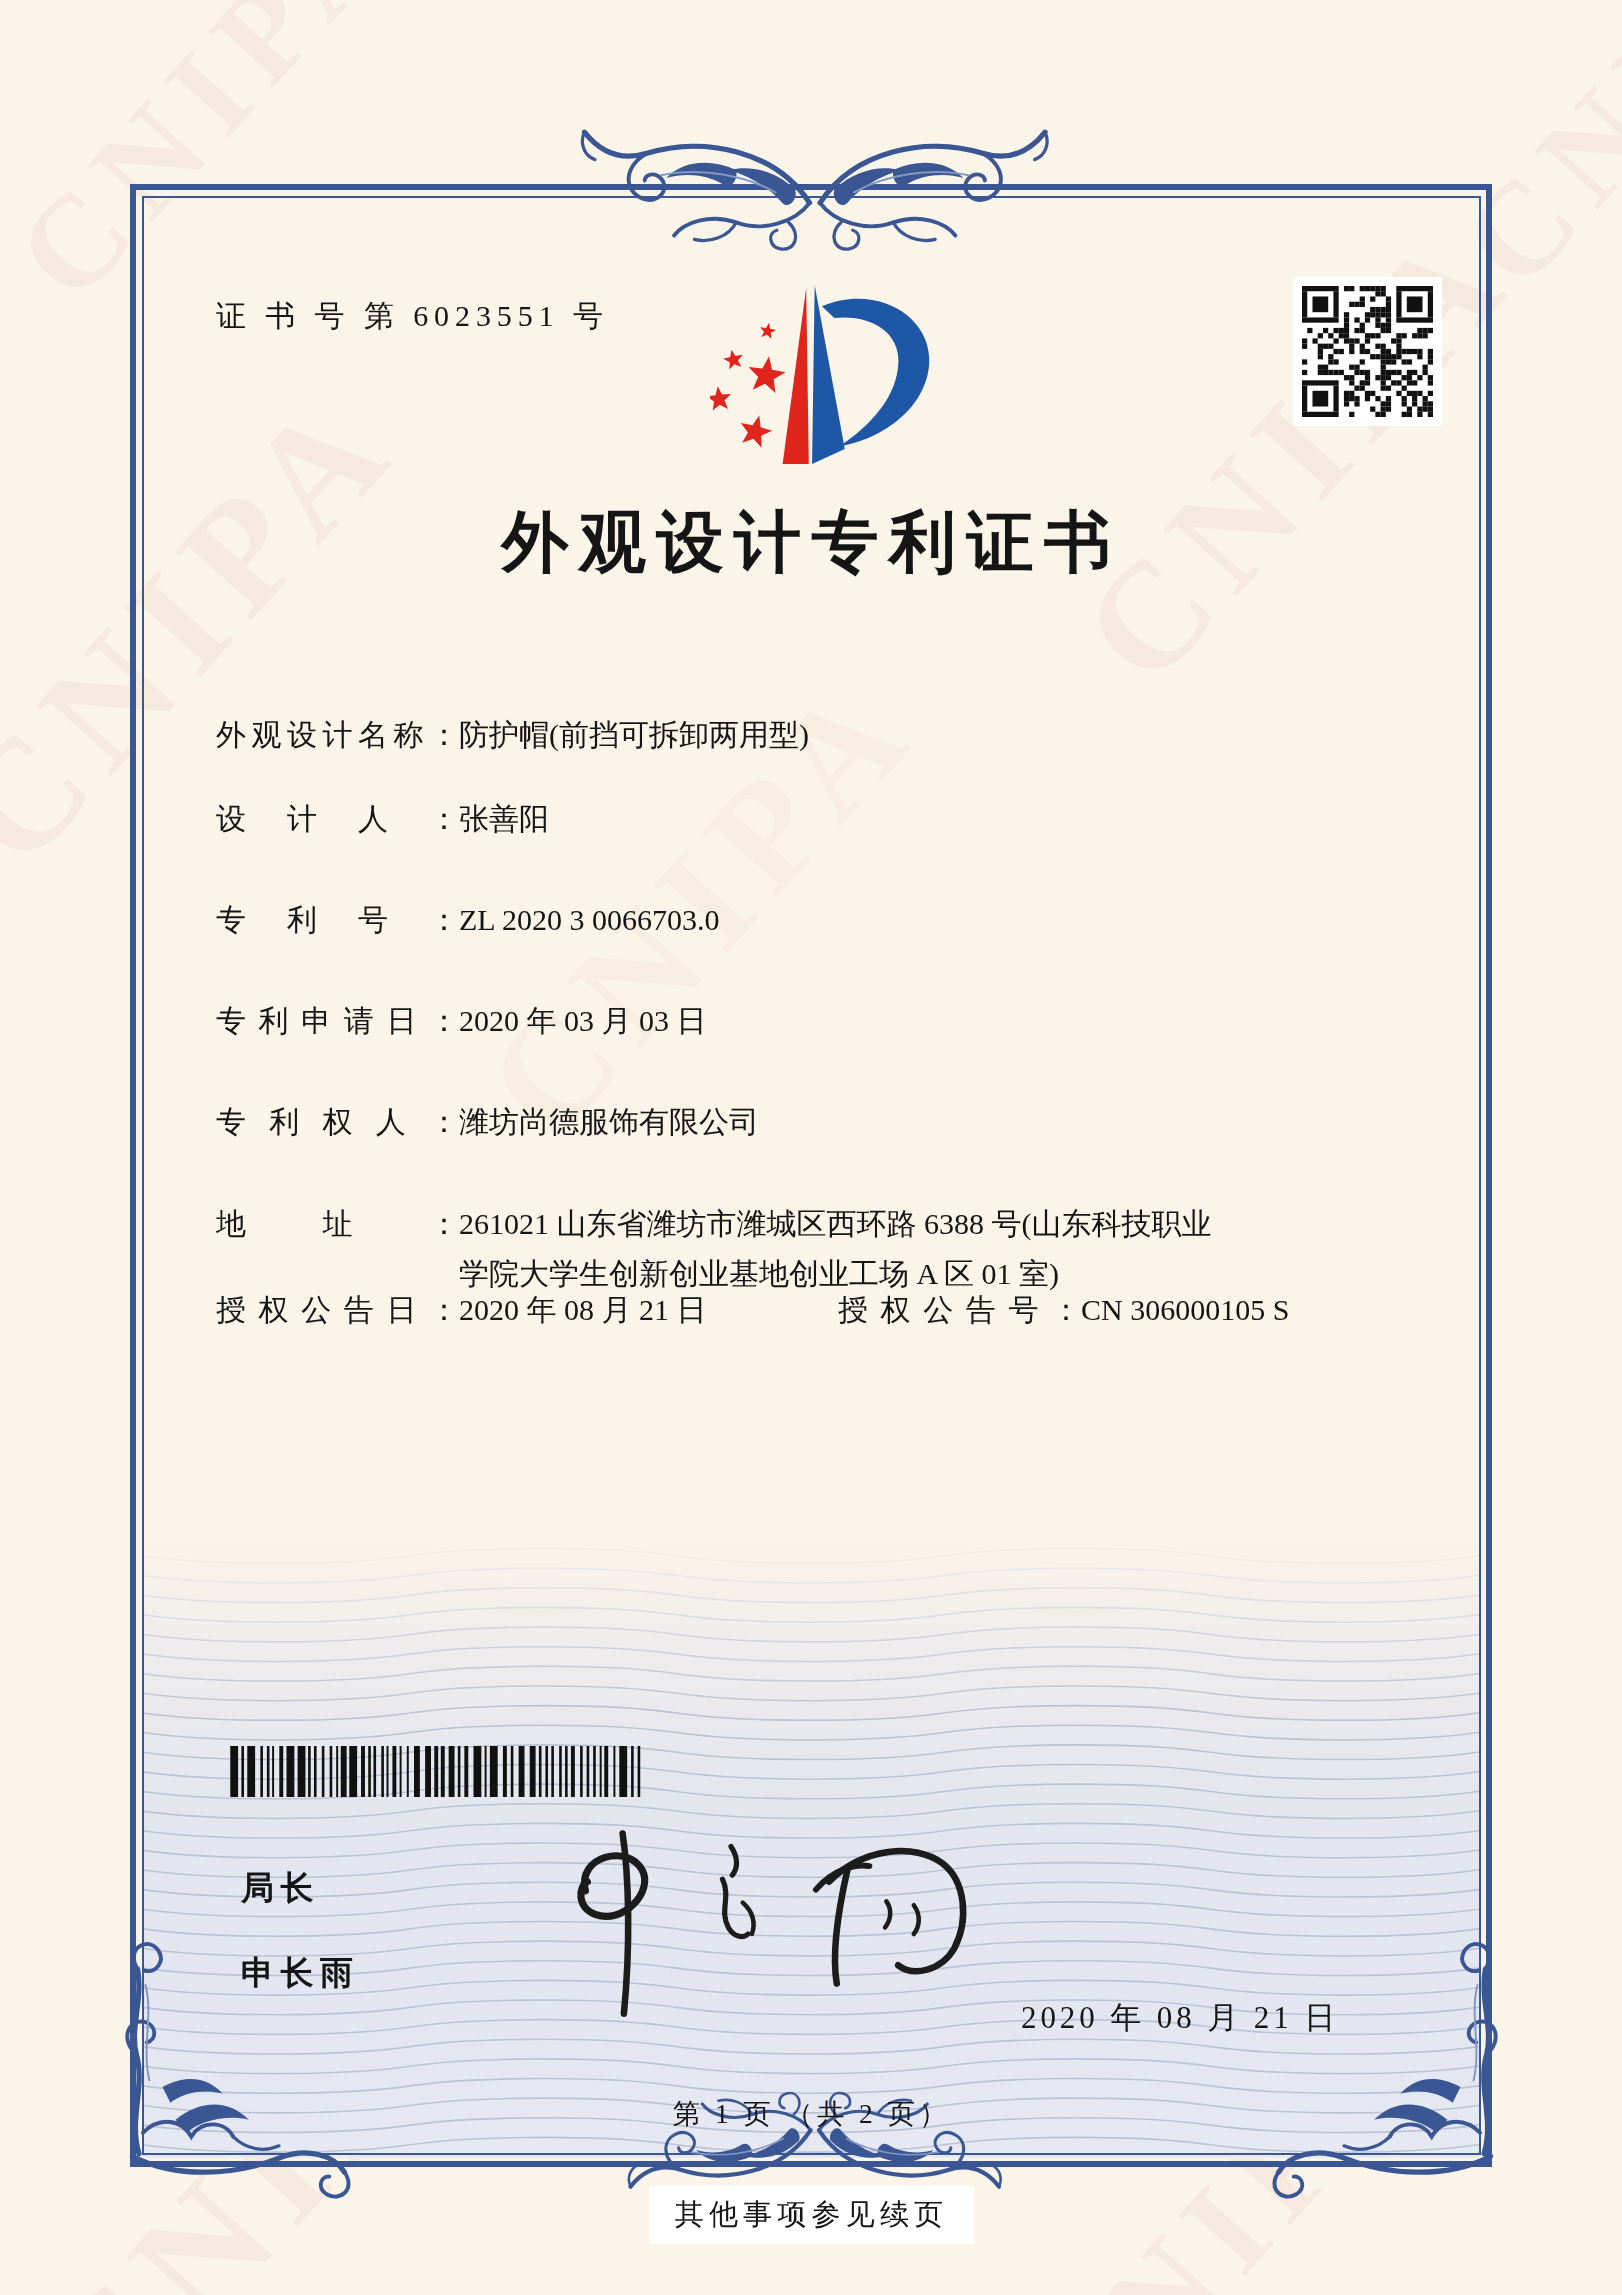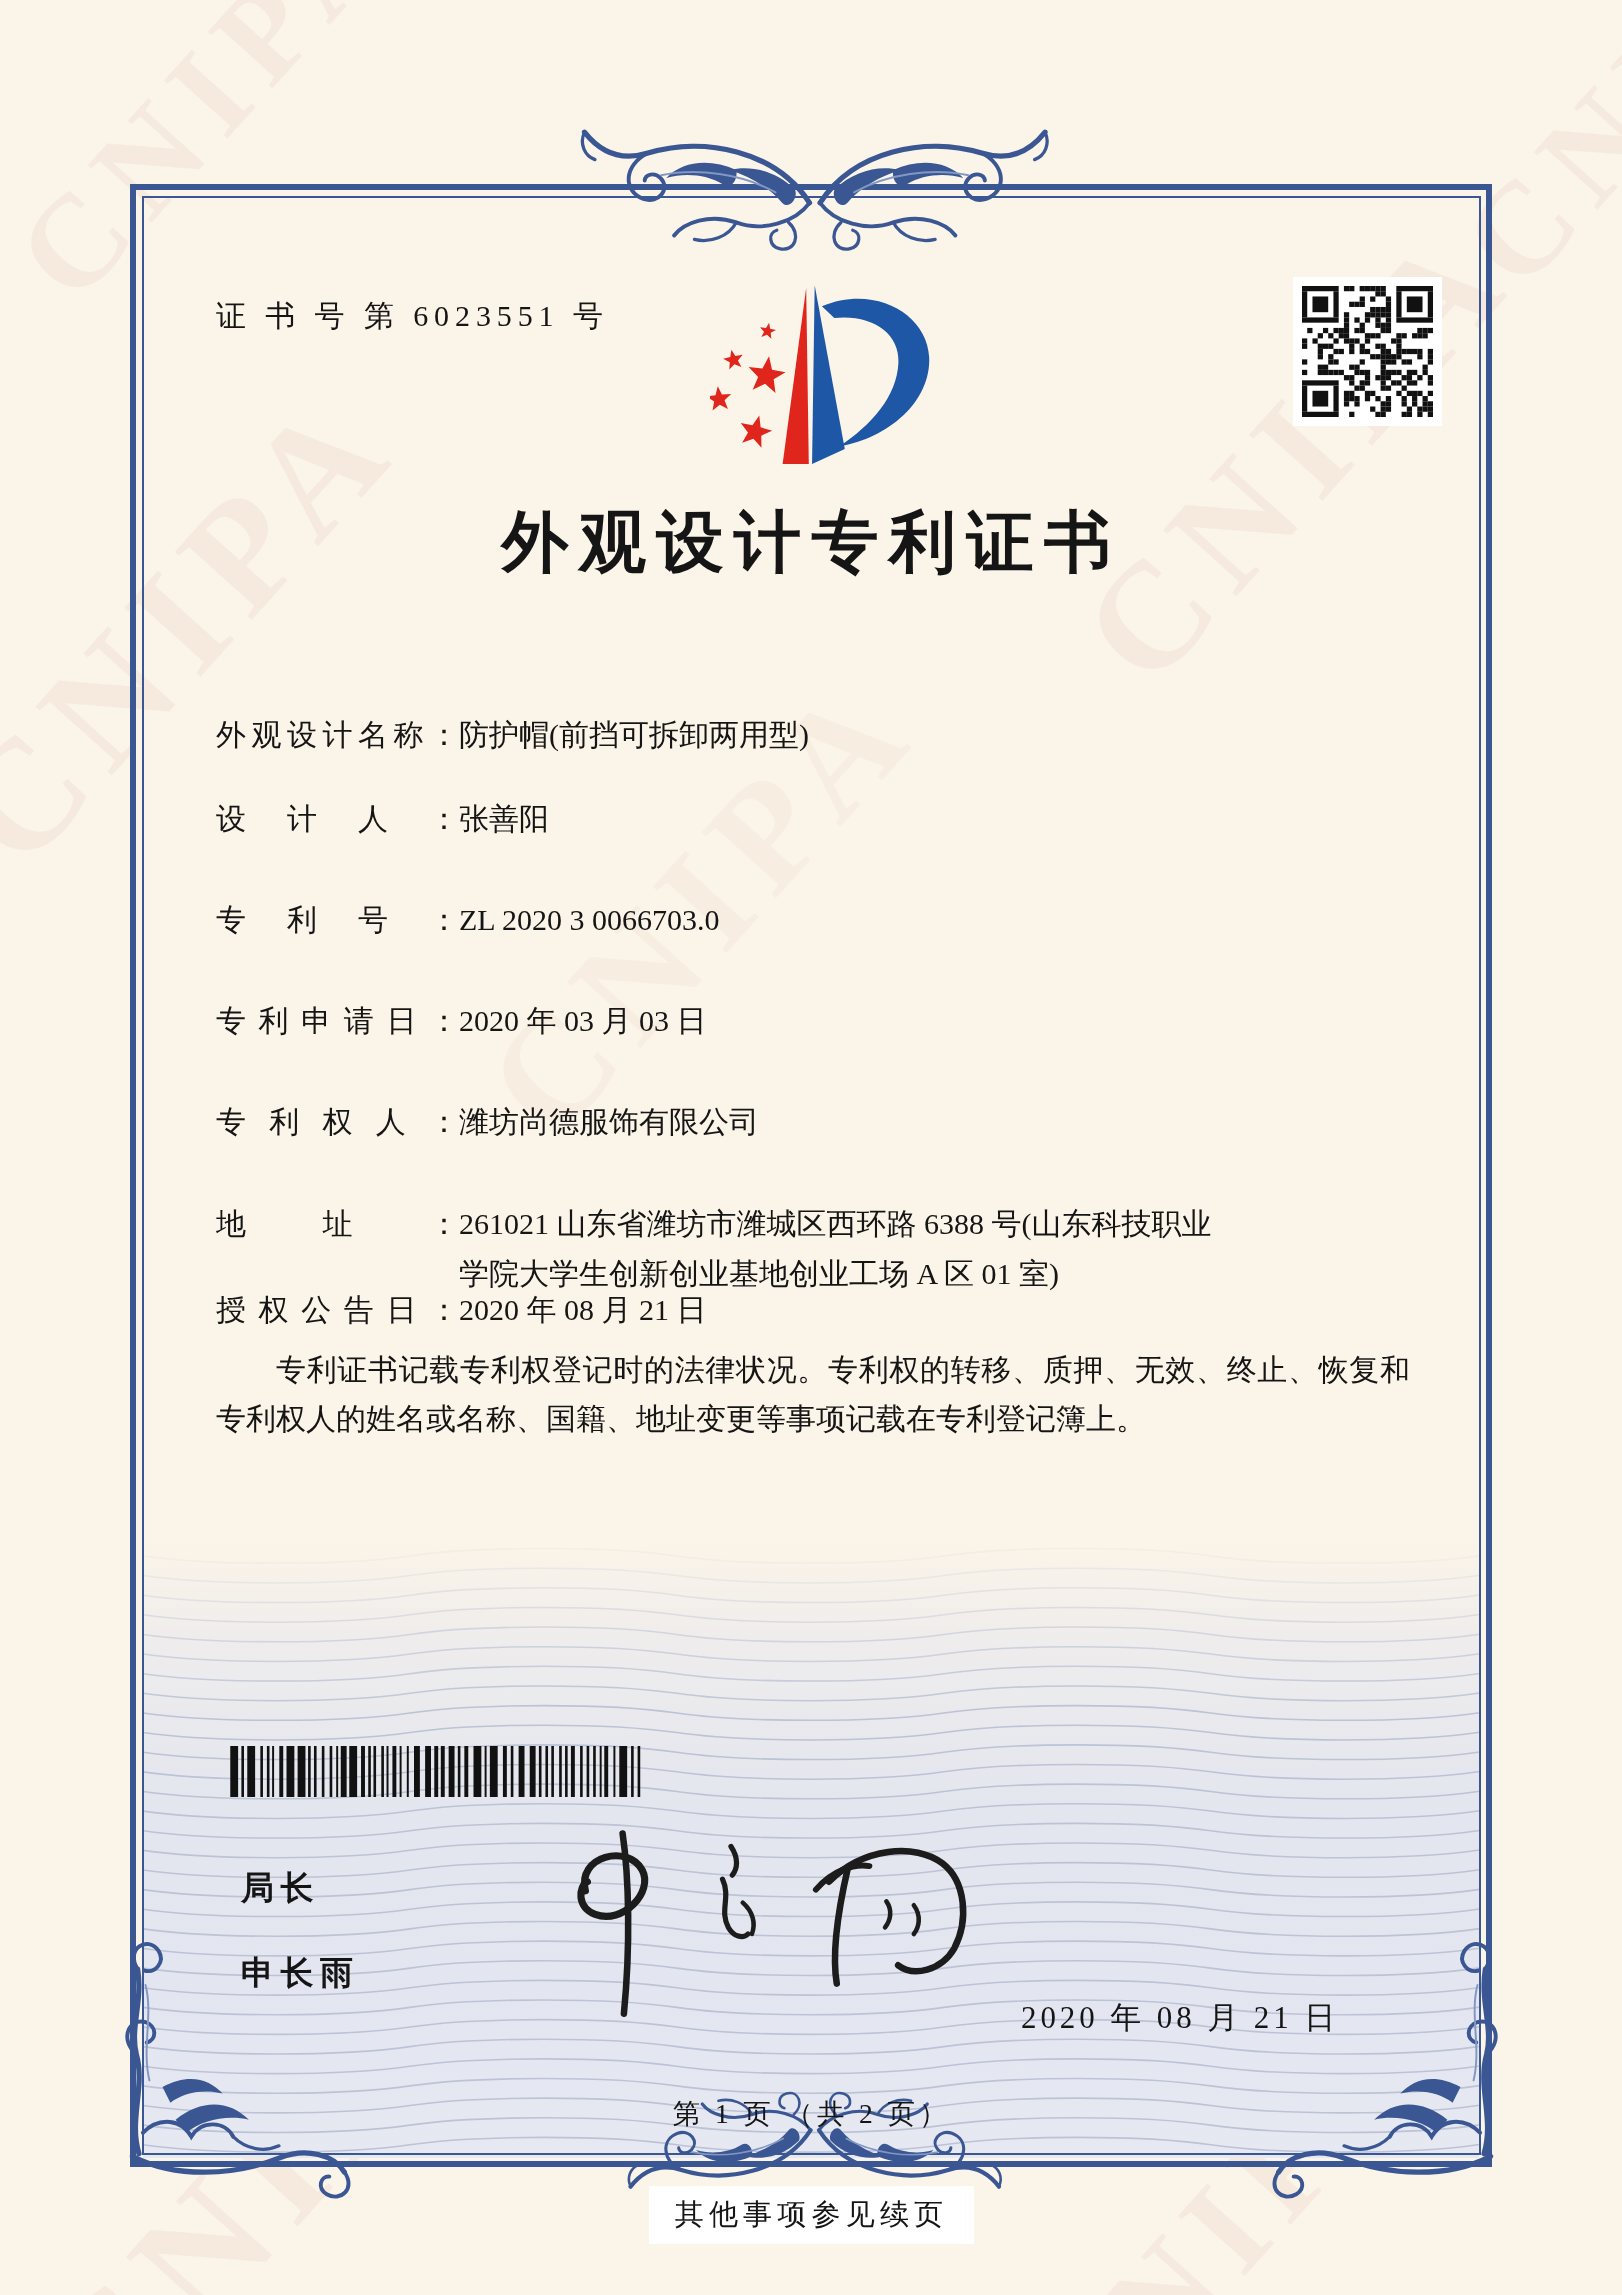--- a/index.html
+++ b/index.html
@@ -429,24 +429,26 @@
 </div>
 <div class="frow" style="top:1097px;">
   <span class="flabel">专利权人：</span><span class="fvalue">潍坊尚德服饰有限公司</span>
 </div>
 <div class="frow" style="top:1199px;text-decoration:underline;">
   <span class="flabel">地址：</span><span class="fvalue">261021 山东省潍坊市潍城区西环路 6388 号(山东科技职业
 学院大学生创新创业基地创业工场 A 区 01 室)</span>
 </div>
 <div class="frow" style="top:1285px;">
   <span class="flabel">授权公告日：</span><span class="fvalue">2020 年 08 月 21 日</span>
+  <span class="fpair2">
+    <span class="flabel">授权公告号：</span><span class="fvalue">CN 306000105 S</span>
+  </span>
 </div>
 
 <div id="paras" class="abs content">
-  <p>专利证书记载专利权登记时的法律状况。专利权的转移、质押、无效、终止、恢复和专利权人的姓名或名称、国籍、地址变更等事项记载在专利登记簿上。</p>
 </div>
 
 <svg id="barcode" class="abs content" width="419" height="51" viewBox="0 0 640 78">
     <rect x="0" y="0" width="12" height="78" fill="#111"></rect>
     <rect x="17" y="0" width="4" height="78" fill="#111"></rect>
     <rect x="26" y="0" width="12" height="78" fill="#111"></rect>
     <rect x="46" y="0" width="4" height="78" fill="#111"></rect>
     <rect x="56" y="0" width="4" height="78" fill="#111"></rect>
     <rect x="64" y="0" width="3" height="78" fill="#111"></rect>
     <rect x="75" y="0" width="6" height="78" fill="#111"></rect>

